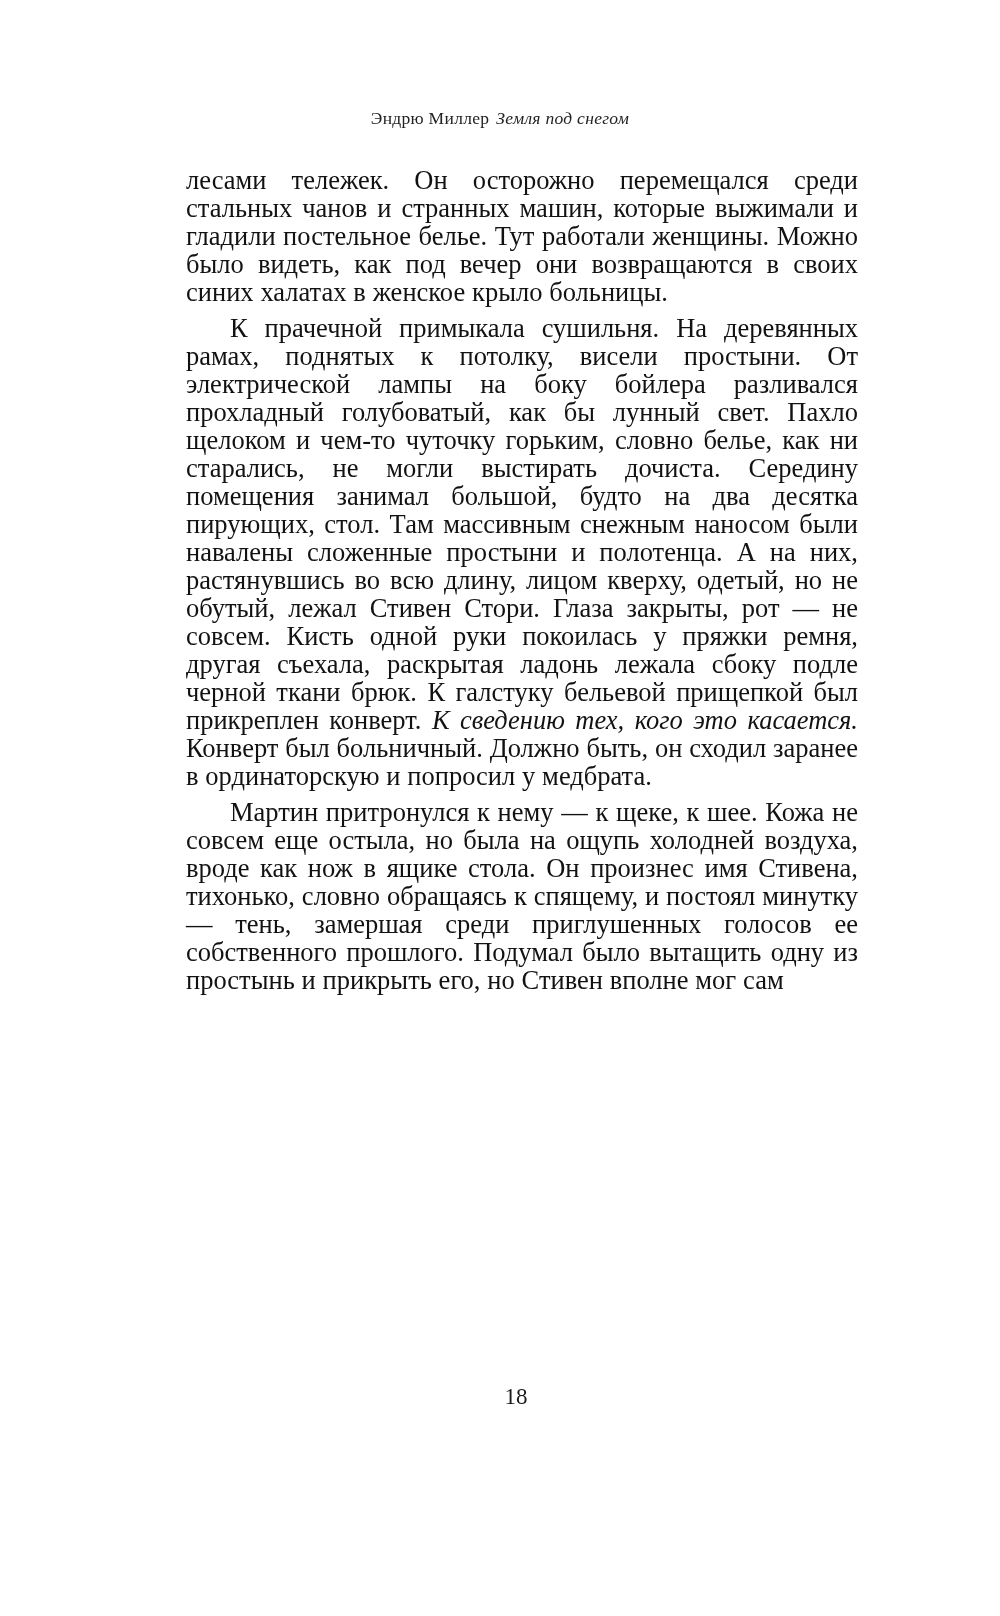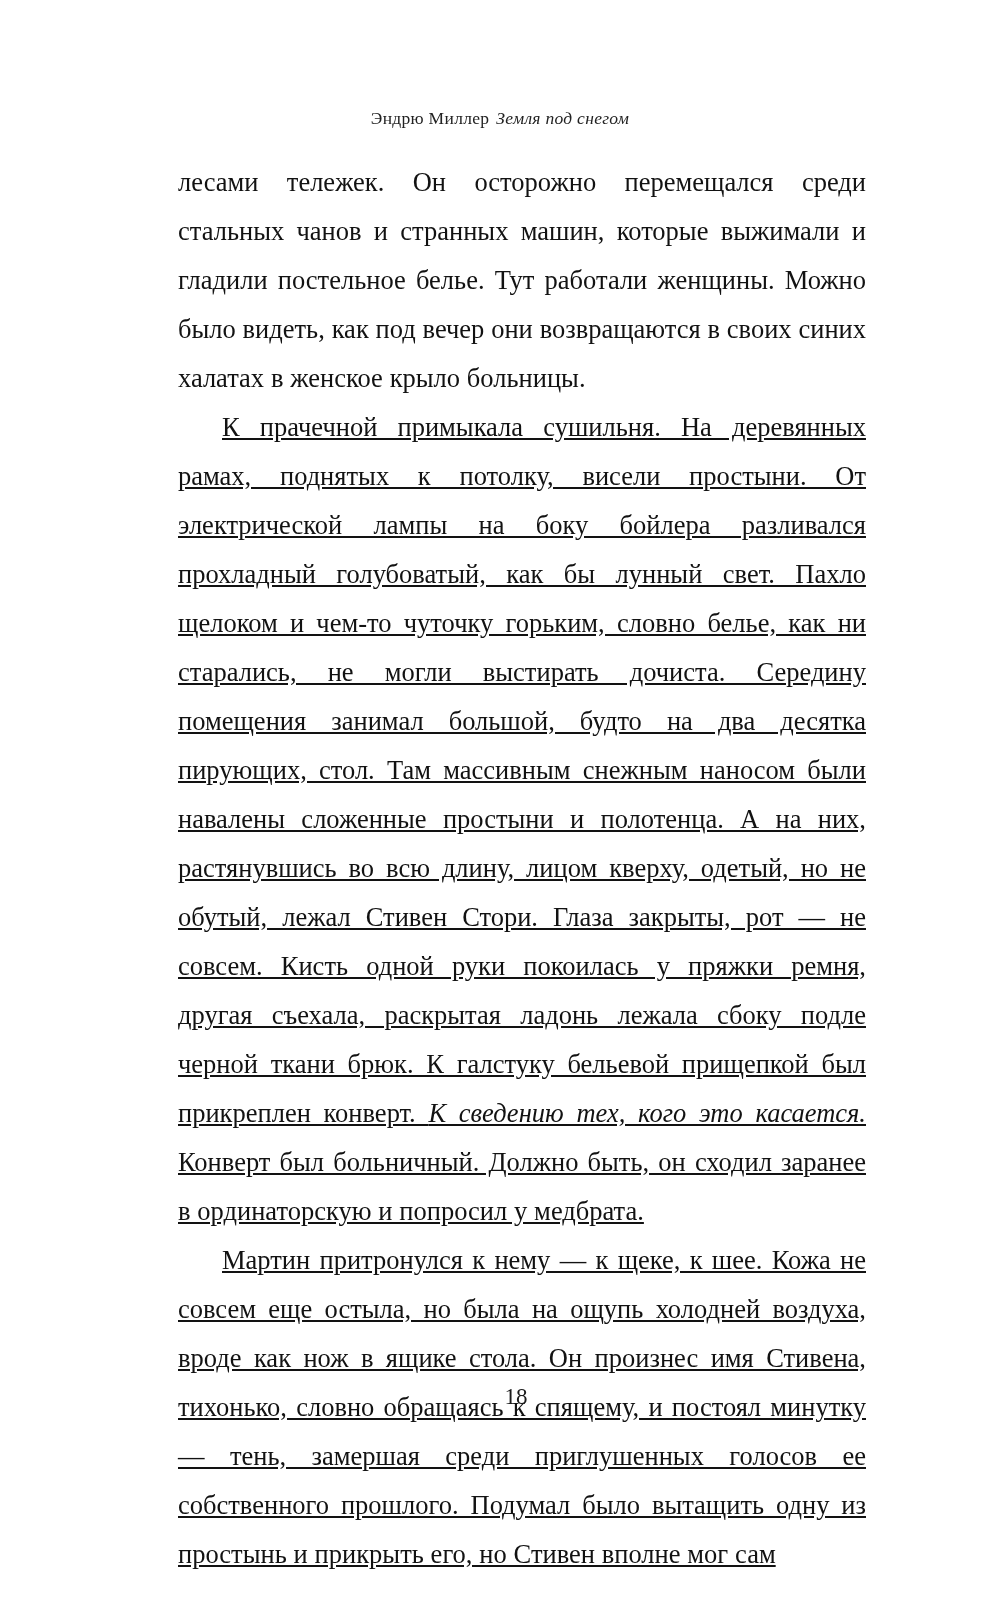--- a/index.html
+++ b/index.html
@@ -43,31 +43,31 @@
 
   
   .text-block {
     position: absolute;
     left: 178px;
     top: 158px;
     width: 688px;
   }
 
   .para {
-    margin: 0;
+    margin: 8px;
     font-size: 26.5px;
-    line-height: 49px;
+    line-height: 28px;
     text-align: justify;
     text-justify: inter-word;
     color: #121212;
     -webkit-hyphens: none;
     hyphens: none;
     word-spacing: 0.2px;
   }
-  .para.indent { text-indent: 44px; text-decoration: underline; }
+  .para.indent { text-indent: 44px; }
 
   
   .para em { font-style: italic; }
 
   
   .folio {
     position: absolute;
     left: 0;
     top: 1384px;
     width: 1000px;

